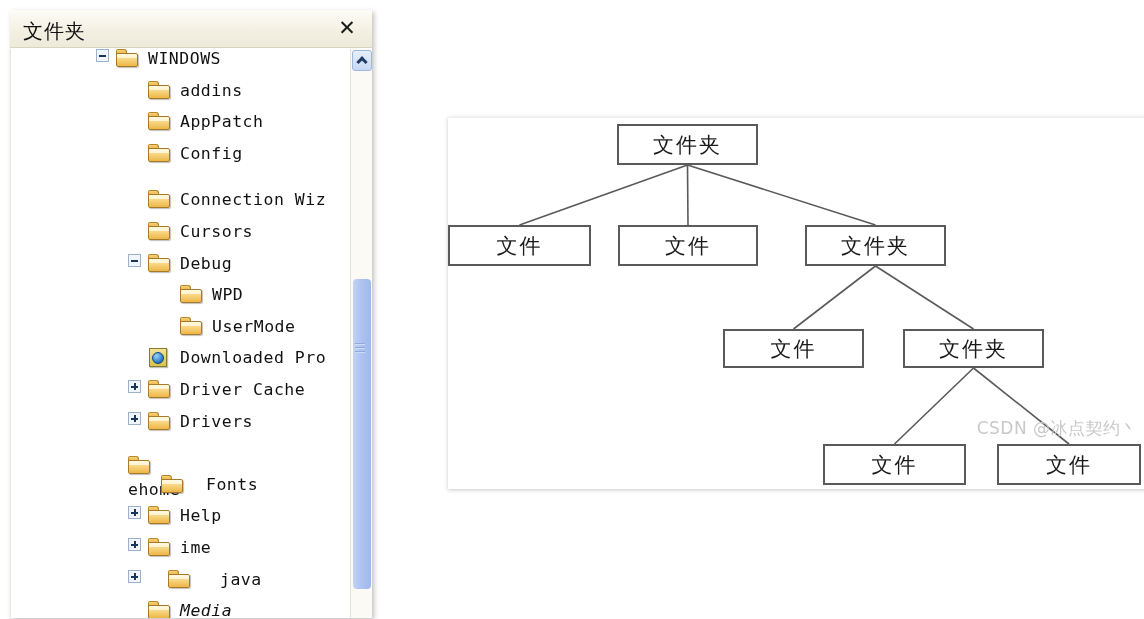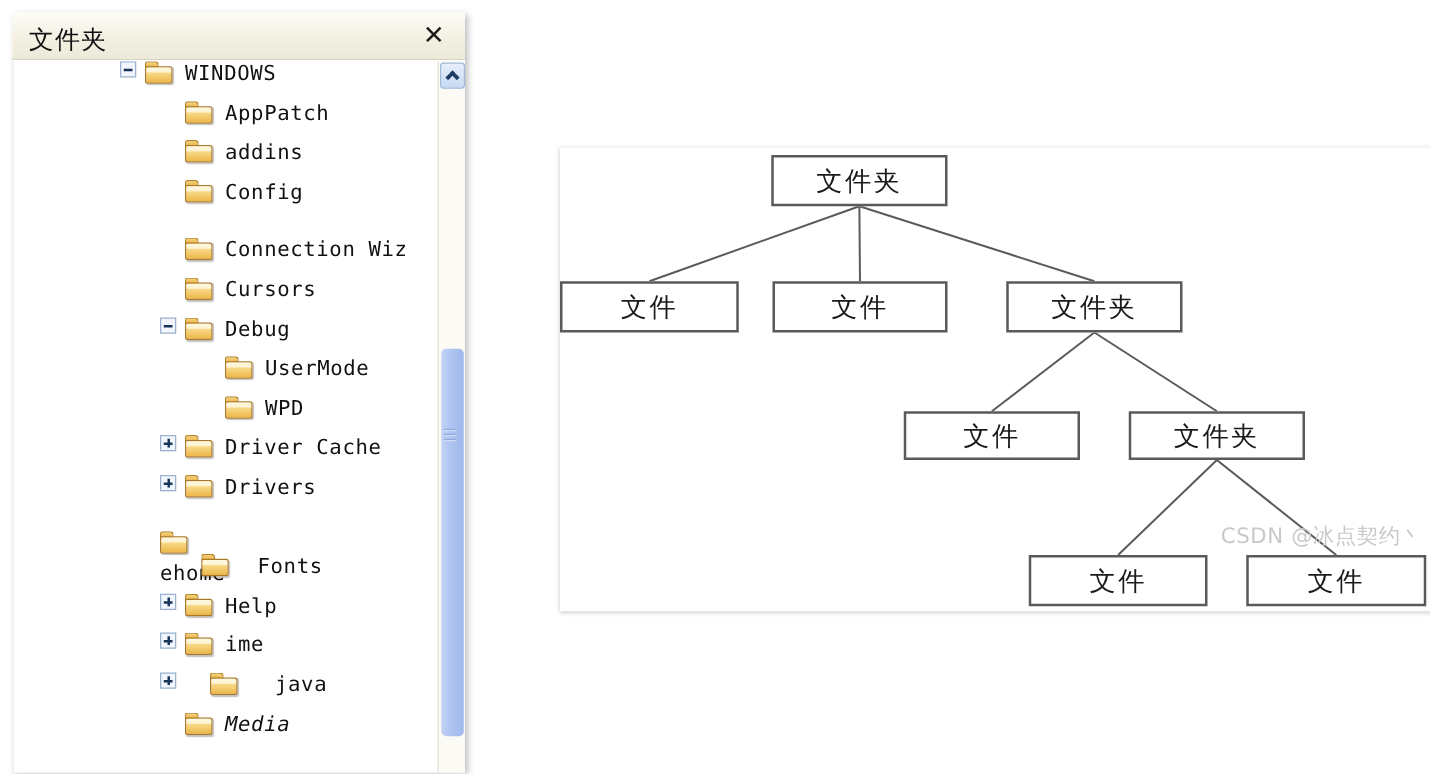--- a/index.html
+++ b/index.html
@@ -270,38 +270,38 @@
             </div>
             <span class="tree-label">WINDOWS</span>
           </div>
           <div class="tree-row" style="padding-left: 117px;">
             <div class="expander none"></div>
             <div class="folder-ico">
               <span class="tab"></span>
               <span class="body"></span>
               <span class="lip"></span>
             </div>
+            <span class="tree-label">addins</span>
+          </div>
+          <div class="tree-row" style="padding-left: 117px;">
+            <div class="expander none"></div>
+            <div class="folder-ico">
+              <span class="tab"></span>
+              <span class="body"></span>
+              <span class="lip"></span>
+            </div>
             <span class="tree-label">AppPatch</span>
           </div>
           <div class="tree-row" style="padding-left: 117px;">
             <div class="expander none"></div>
             <div class="folder-ico">
               <span class="tab"></span>
               <span class="body"></span>
               <span class="lip"></span>
             </div>
-            <span class="tree-label">addins</span>
-          </div>
-          <div class="tree-row" style="padding-left: 117px;">
-            <div class="expander none"></div>
-            <div class="folder-ico">
-              <span class="tab"></span>
-              <span class="body"></span>
-              <span class="lip"></span>
-            </div>
             <span class="tree-label">Config</span>
           </div>
           <div class="tree-row" style="padding-left: 117px; margin-top: 15px;">
             <div class="expander none"></div>
             <div class="folder-ico">
               <span class="tab"></span>
               <span class="body"></span>
               <span class="lip"></span>
             </div>
             <span class="tree-label">Connection Wiz</span>
@@ -326,30 +326,38 @@
             </div>
             <span class="tree-label">Debug</span>
           </div>
           <div class="tree-row" style="padding-left: 149px;">
             <div class="expander none"></div>
             <div class="folder-ico">
               <span class="tab"></span>
               <span class="body"></span>
               <span class="lip"></span>
             </div>
+            <span class="tree-label">WPD</span>
+          </div>
+          <div class="tree-row" style="padding-left: 149px;">
+            <div class="expander none"></div>
+            <div class="folder-ico">
+              <span class="tab"></span>
+              <span class="body"></span>
+              <span class="lip"></span>
+            </div>
             <span class="tree-label">UserMode</span>
           </div>
-          <div class="tree-row" style="padding-left: 149px;">
-            <div class="expander none"></div>
-            <div class="folder-ico">
-              <span class="tab"></span>
-              <span class="body"></span>
-              <span class="lip"></span>
-            </div>
-            <span class="tree-label">WPD</span>
+          <div class="tree-row" style="padding-left: 117px;">
+            <div class="expander none"></div>
+            <div class="globe-ico">
+              <span class="sheet"></span>
+              <span class="globe"></span>
+            </div>
+            <span class="tree-label">Downloaded Pro</span>
           </div>
           <div class="tree-row" style="padding-left: 117px;">
             <div class="expander">
               <span class="hbar"></span>
               <span class="vbar"></span>
             </div>
             <div class="folder-ico">
               <span class="tab"></span>
               <span class="body"></span>
               <span class="lip"></span>

